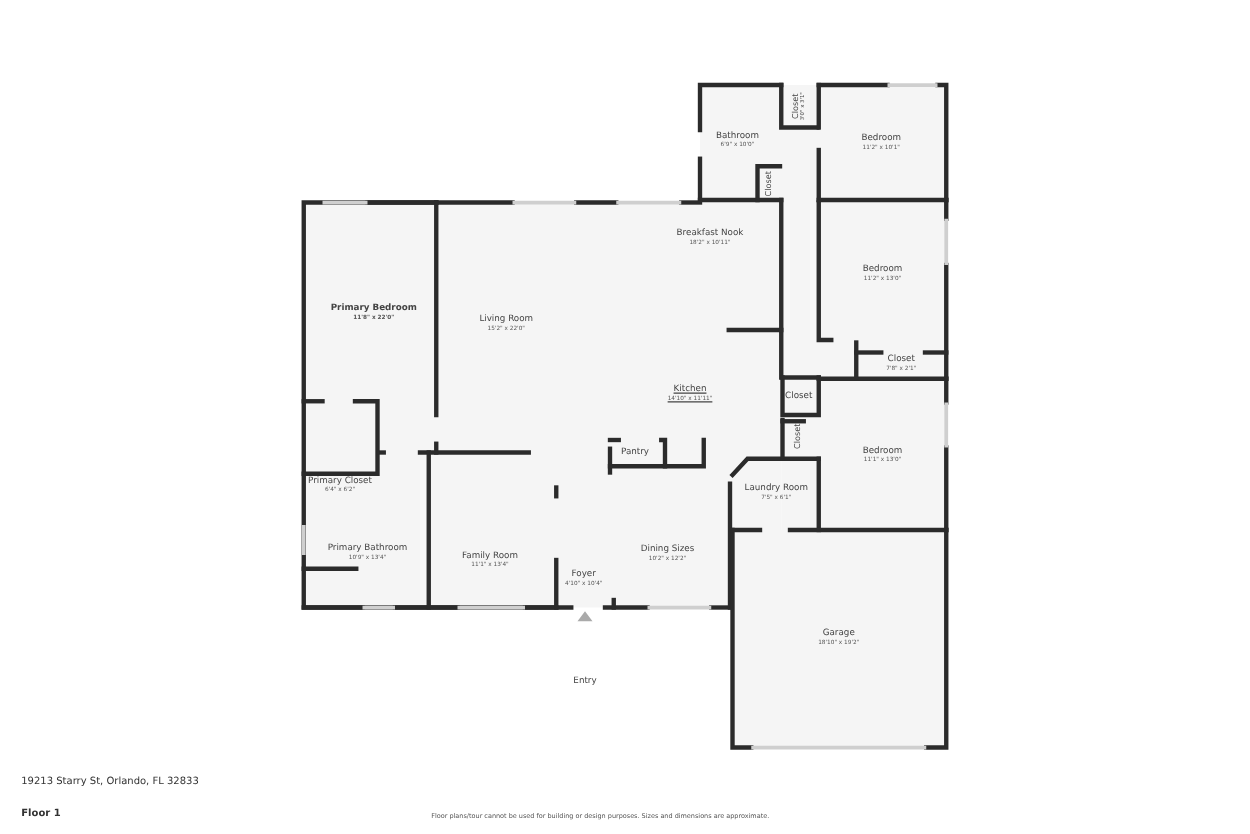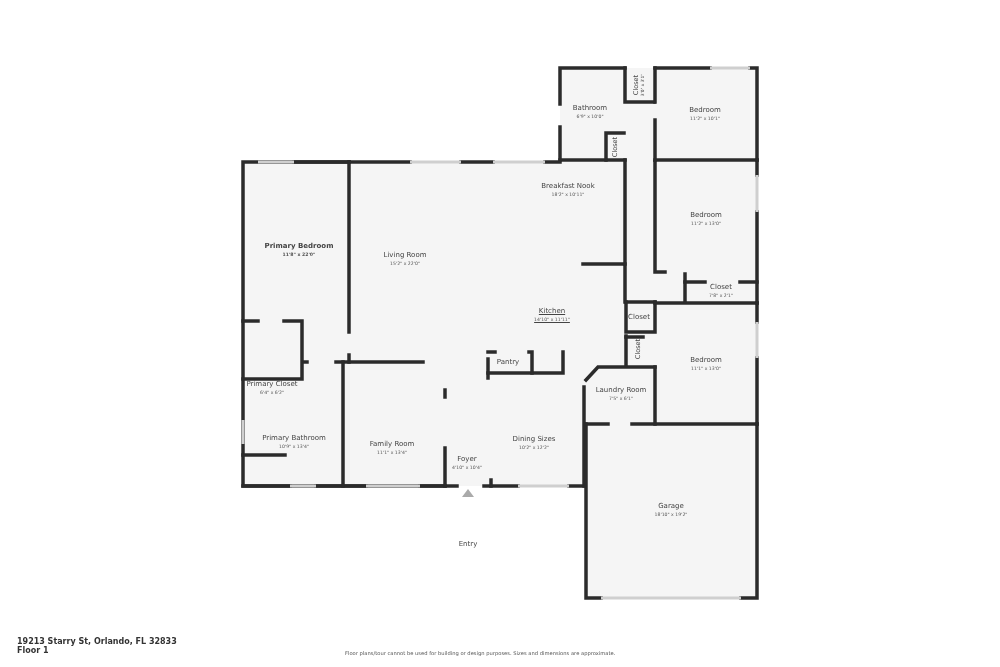--- a/index.html
+++ b/index.html
@@ -7,21 +7,21 @@
   #plan{position:absolute;left:0;top:0;width:1000px;height:667px;}
   .room-fill{fill:#f5f5f5;}
   .w{stroke:#2b2b2b;stroke-width:3.5;stroke-linecap:square;fill:none;}
   .win{stroke:#cfcfcf;stroke-width:3;fill:none;}
   .lbl{position:absolute;transform:translate(-50%,-50%);text-align:center;color:#444;white-space:nowrap;}
   .lbl .n{font-size:7px;display:block;line-height:9px;}
   .lbl .d{font-size:4.6px;display:block;line-height:7px;color:#555;}
   .vlbl{position:absolute;transform:translate(-50%,-50%) rotate(-90deg);text-align:center;color:#444;white-space:nowrap;}
   .vlbl .n{font-size:6.5px;display:block;line-height:8px;}
   .vlbl .d{font-size:4.3px;display:block;line-height:6px;}
-  .address{position:absolute;left:17px;top:637px;font-size:8px;color:#333;font-weight:bold;}
+  .address{position:absolute;left:17px;top:620px;font-size:8px;color:#333;font-weight:normal;}
   .floor{position:absolute;left:17px;top:646px;font-size:8px;color:#333;font-weight:bold;}
   .disclaimer{position:absolute;left:345px;top:650px;font-size:5.2px;color:#555;}
   .entry{position:absolute;left:468px;top:500px;transform:translateX(-50%);font-size:7px;color:#444;margin-top:40px;}
 </style>
 </head>
 <body>
 
 <svg id="plan" viewBox="0 0 1000 667">
 
   <g>

